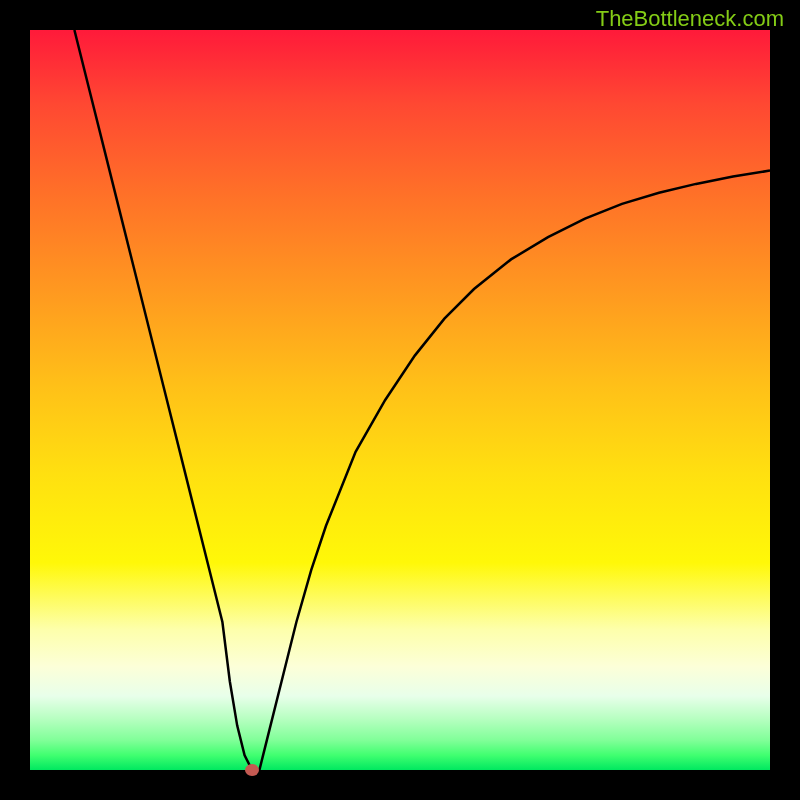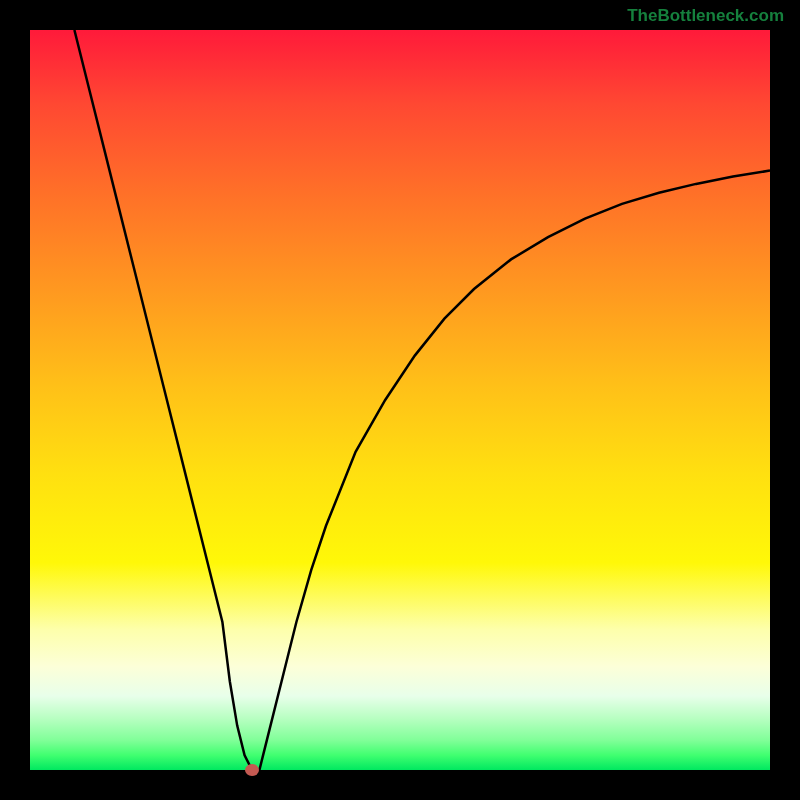--- a/index.html
+++ b/index.html
@@ -8,23 +8,23 @@
     width: 800px;
     height: 800px;
     background: #000;
     position: relative;
     font-family: Arial, sans-serif;
   }
   .watermark {
     position: absolute;
     top: 6px;
     right: 16px;
-    color: #15803d;
-    font-size: 17px;
-    font-weight: 700;
+    color: #84cc16;
+    font-size: 22px;
+    font-weight: 400;
     z-index: 10;
   }
   .plot-area {
     position: absolute;
     top: 30px;
     left: 30px;
     width: 740px;
     height: 740px;
     background: linear-gradient(to bottom,
       #ff1a3a 0%,

